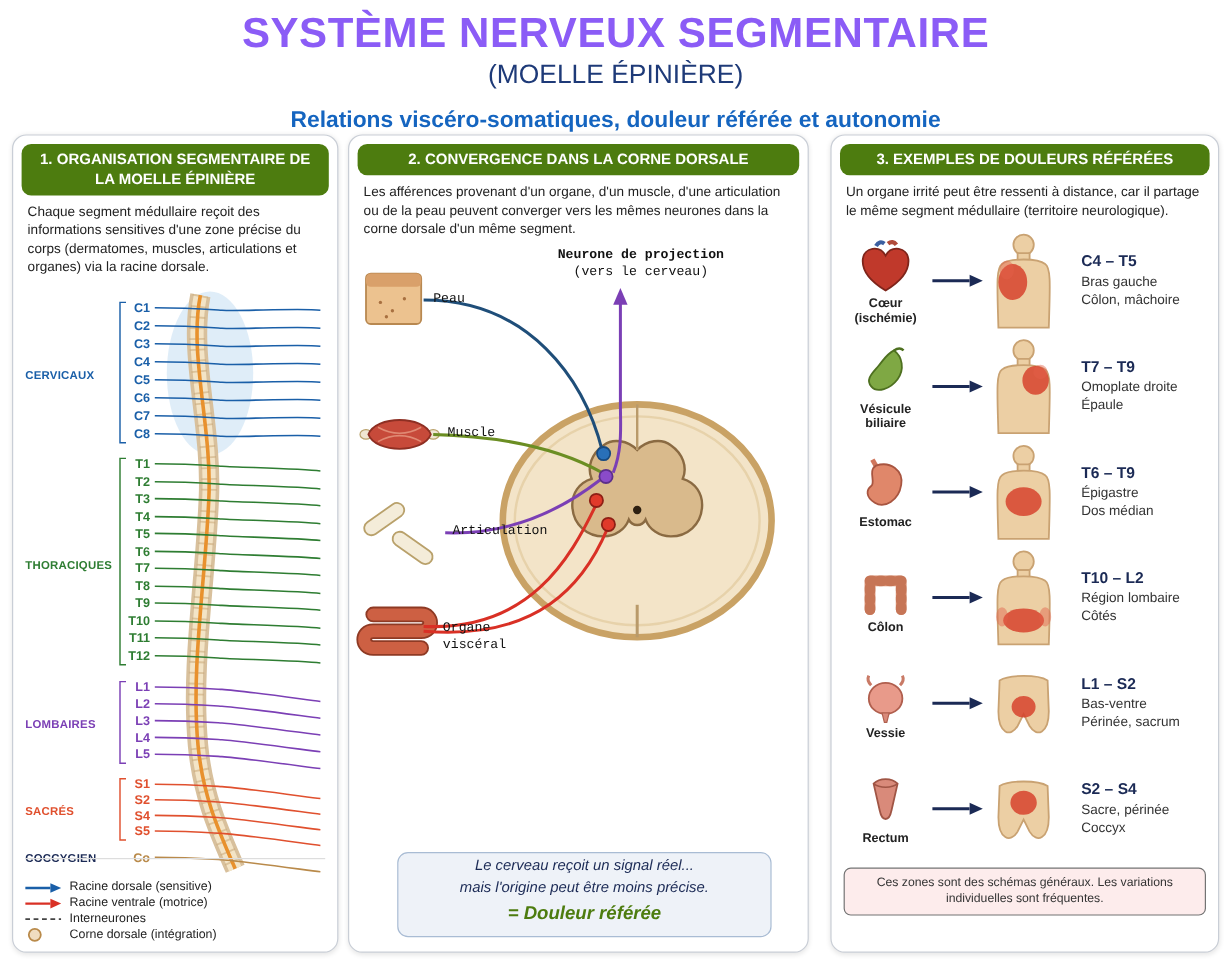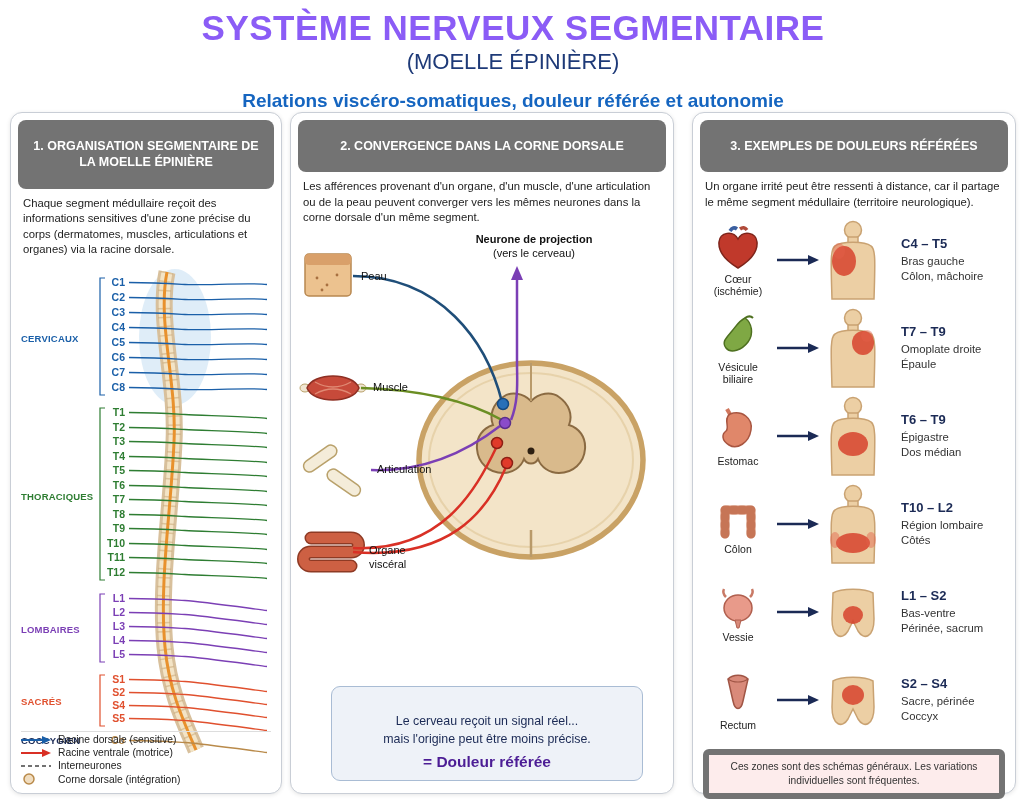--- a/index.html
+++ b/index.html
@@ -16,58 +16,58 @@
   
   .panel {
     position: absolute; top: 112px; height: 682px; background: #fff;
     border: 1.5px solid #c9ced6; border-radius: 12px;
     box-shadow: 0 1px 4px rgba(0,0,0,.10);
   }
   #panel1 { left: 10px;  width: 272px; }
   #panel2 { left: 290px; width: 384px; }
   #panel3 { left: 692px; width: 324px; }
   .panel-header {
-    margin: 7px; background: #737373; color: #fff; border-radius: 8px;
+    margin: 7px; background: #4d7c0f; color: #fff; border-radius: 8px;
     text-align: center; font-weight: 700; font-size: 12.5px; line-height: 1.3;
-    padding: 18px 6px;
+    padding: 5px 6px;
   }
   .intro { margin: 3px 12px 4px 12px; font-size: 11.3px; line-height: 1.38; color: #222; }
 
   
   .p1-spine { display: block; margin: 0 0 0 6px; }
   .seg { font: 700 10.5px "Liberation Sans", sans-serif; }
   .grp { font: 700 9.5px "Liberation Sans", sans-serif; letter-spacing: .2px; }
   .brk { fill: none; stroke-width: 1.2; }
-  .legend { position: absolute; bottom: 6px; left: 10px; right: 10px; border-top: 1px solid #ddd; padding-top: 0; }
+  .legend { position: absolute; bottom: 6px; left: 10px; right: 10px; border-top: 1px solid #ddd; padding-top: 16px; }
   .legend-row { display: flex; align-items: center; gap: 7px; font-size: 10.3px; color: #222; margin: 2px 0; }
 
   
-  .p2-diagram { position: relative; height: 484px; }
+  .p2-diagram { position: relative; height: 484px; font-family: Liberation Mono, monospace; }
   .p2-svg { position: absolute; left: 0; top: 0; }
   .p2-label { position: absolute; font-size: 11px; color: #111; font-weight: 500; line-height: 1.25; }
   .p2-proj { position: absolute; left: 148px; top: 2px; width: 190px; text-align: center; font-size: 11px; color: #111; line-height: 1.3; }
   .p2-box {
     position: absolute; left: 40px; right: 30px; bottom: 12px; text-align: center;
-    background: #eef2f8; border: 1.5px solid #a9bcd4; border-radius: 9px; padding: 26px 10px 9px 10px;
+    background: #eef2f8; border: 1.5px solid #a9bcd4; border-radius: 9px; padding: 2px 10px 9px 10px; font-style: italic;
   }
   .p2-box-line { font-size: 12.4px; color: #1b2a55; line-height: 1.45; }
-  .p2-box-final { font-size: 15.5px; font-weight: 800; color: #4c1d95; margin-top: 4px; }
+  .p2-box-final { font-size: 15.5px; font-weight: 800; color: #4d7c0f; margin-top: 4px; }
 
   
   .p3-rows { padding: 2px 8px 0 8px; }
   .p3-row { display: flex; align-items: center; height: 88px; }
   .p3-organ { width: 74px; display: flex; flex-direction: column; align-items: center; text-align: center;
-              font-size: 10.5px; font-weight: 400; color: #222; line-height: 1.2; }
+              font-size: 10.5px; font-weight: 700; color: #222; line-height: 1.2; }
   .p3-arrow { width: 46px; flex: 0 0 auto; }
   .p3-fig { width: 64px; flex: 0 0 auto; }
   .p3-text { margin-left: 16px; }
   .p3-seg { font-size: 13px; font-weight: 800; color: #1b2a55; margin-bottom: 3px; }
   .p3-zone { font-size: 11.3px; color: #333; line-height: 1.35; }
   .p3-footnote {
-    margin: 5px 10px 0 10px; background: #fdecec; border: 6px solid #737373; border-radius: 6px;
+    margin: 5px 10px 0 10px; background: #fdecec; border: 1px solid #737373; border-radius: 6px;
     padding: 5px 9px; font-size: 10.2px; text-align: center; color: #333; line-height: 1.35;
   }
 
   .fig-skin { fill: #eccfa4; stroke: #c9a272; stroke-width: 1.5; }
   .fig-red  { fill: #d63a25; opacity: .8; }
   .fig-red2 { fill: #e2604a; opacity: .45; }
 </style>
 </head>
 <body>
 

